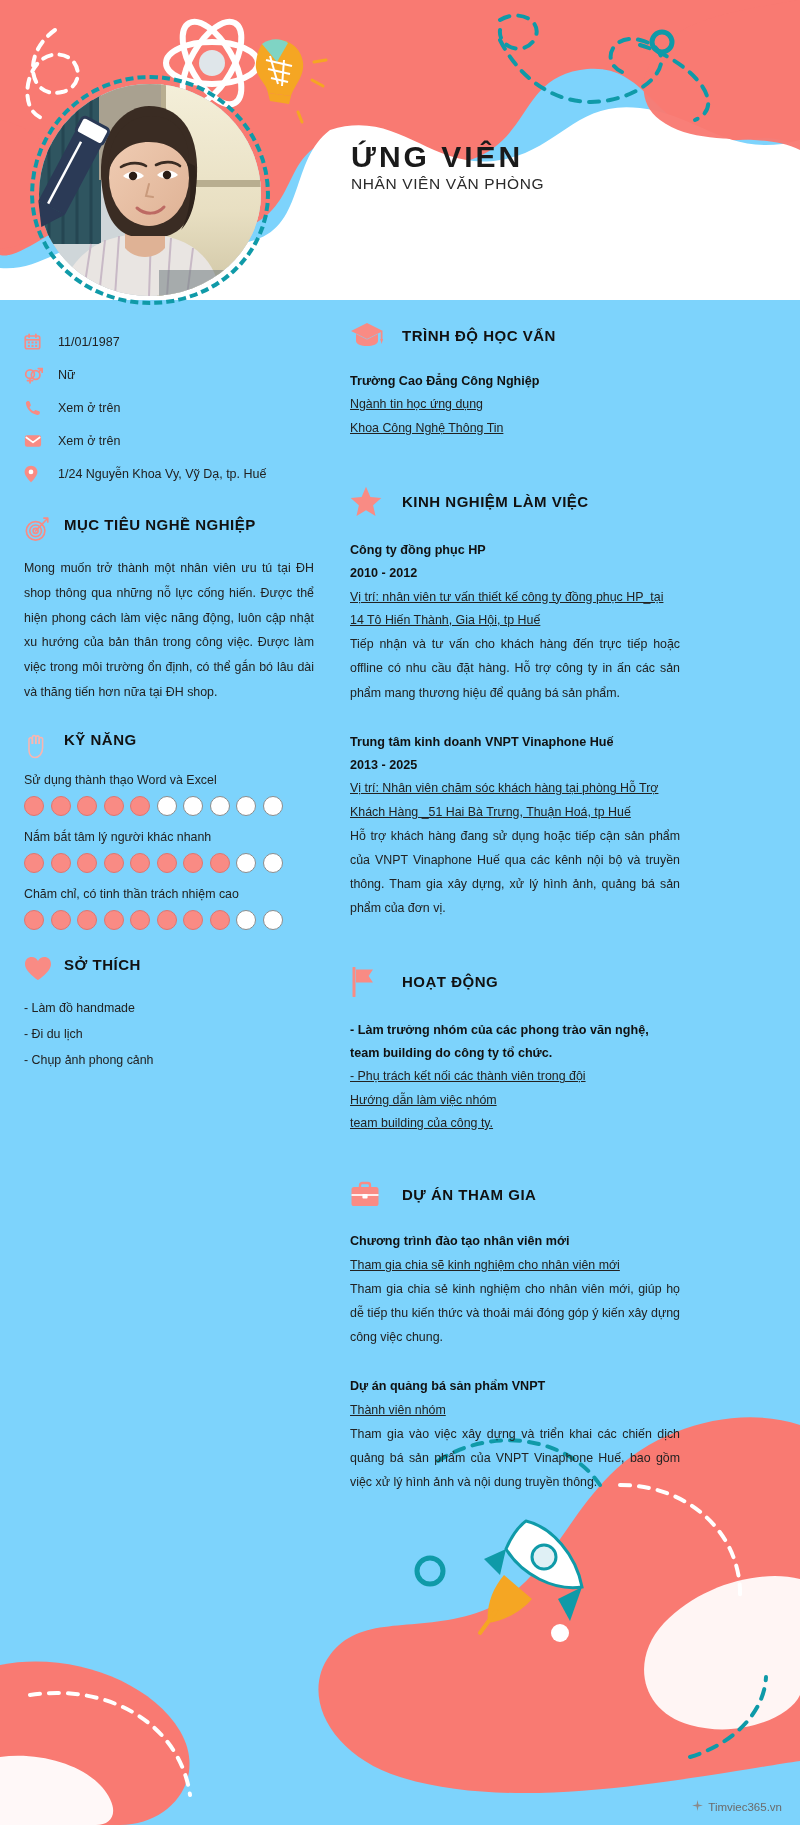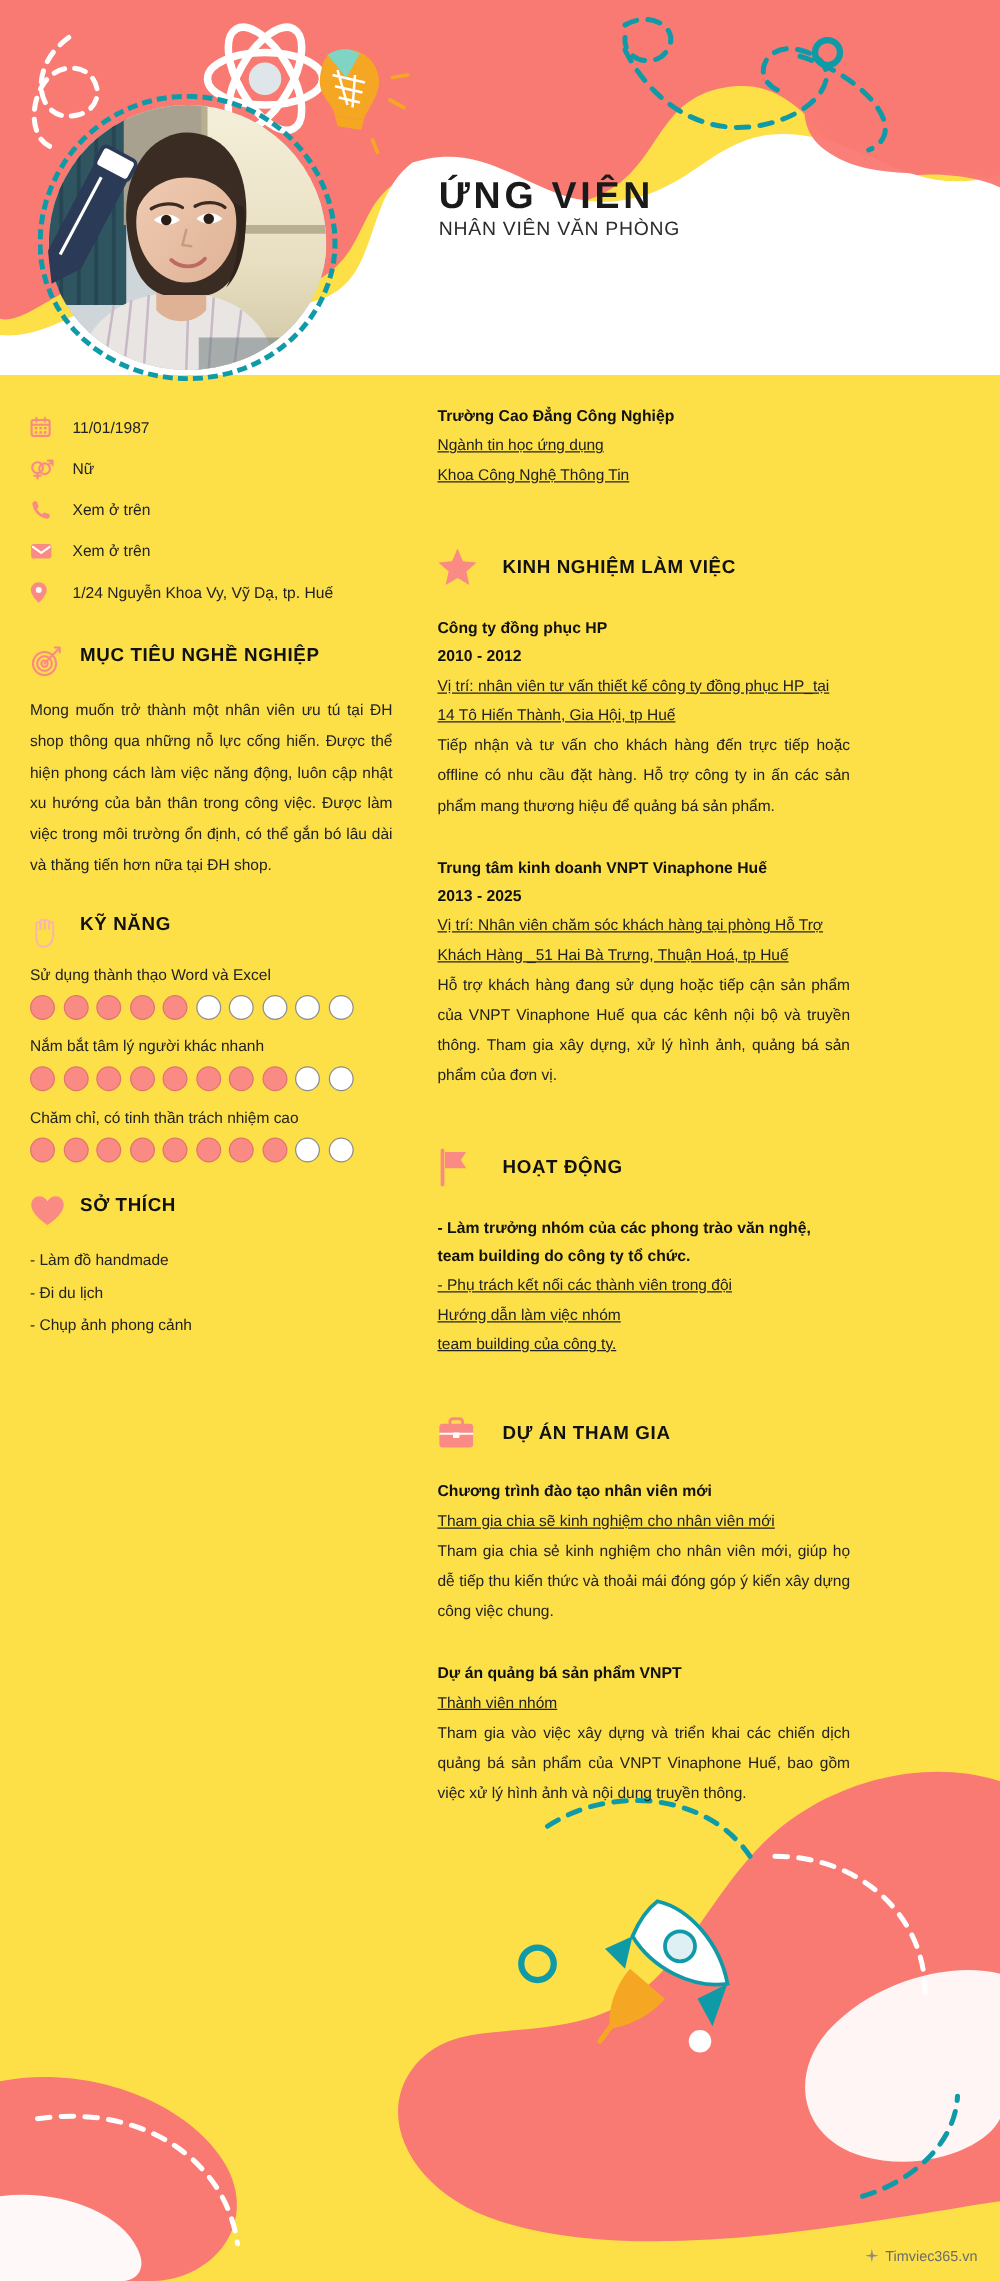--- a/index.html
+++ b/index.html
@@ -5,21 +5,21 @@
   * { box-sizing: border-box; margin: 0; padding: 0; }
   html, body {
     width: 800px;
     background: #ffffff;
     font-family: "Liberation Sans", "DejaVu Sans", sans-serif;
   }
   .page {
     position: relative;
     width: 800px;
     height: 1825px;
-    background: #fde047;
+    background: #7dd3fc;
     overflow: hidden;
   }
 
   
   .banner {
     position: absolute;
     left: 0; top: 0;
     width: 800px; height: 300px;
     overflow: hidden;
     z-index: 1;
@@ -510,20 +510,31 @@
     </div>
     <div>
       <div class="hobby">- Làm đồ handmade</div>
       <div class="hobby">- Đi du lịch</div>
       <div class="hobby">- Chụp ảnh phong cảnh</div>
     </div>
   </div>
 
   <div class="col-right">
 
+    <div class="rsec">
+      <span class="ric">
+        <svg width="34" height="26" viewBox="0 0 34 26">
+            <path d="M17,1 L33,9 L17,17 L1,9 Z" fill="#f98b84"></path>
+            <path d="M6,12 L6,19 C6,22 11,24 17,24 C23,24 28,22 28,19 L28,12 L17,17.6 Z" fill="#f98b84"></path>
+            <path d="M31.6,9.8 L31.6,18" stroke="#f98b84" stroke-width="1.8" stroke-linecap="round"></path>
+            <path d="M30.2,17 h2.8 l-1.4,5 Z" fill="#f98b84"></path>
+          </svg>
+      </span>
+      <span class="rtitle">TRÌNH ĐỘ HỌC VẤN</span>
+    </div>
     <div class="block">
       <div class="b-title">Trường Cao Đẳng Công Nghiệp</div>
       <div class="b-line">Ngành tin học ứng dụng</div>
       <div class="b-line">Khoa Công Nghệ Thông Tin</div>
     </div>
 
     <div class="spacer-md"></div>
 
     <div class="rsec">
       <span class="ric">

